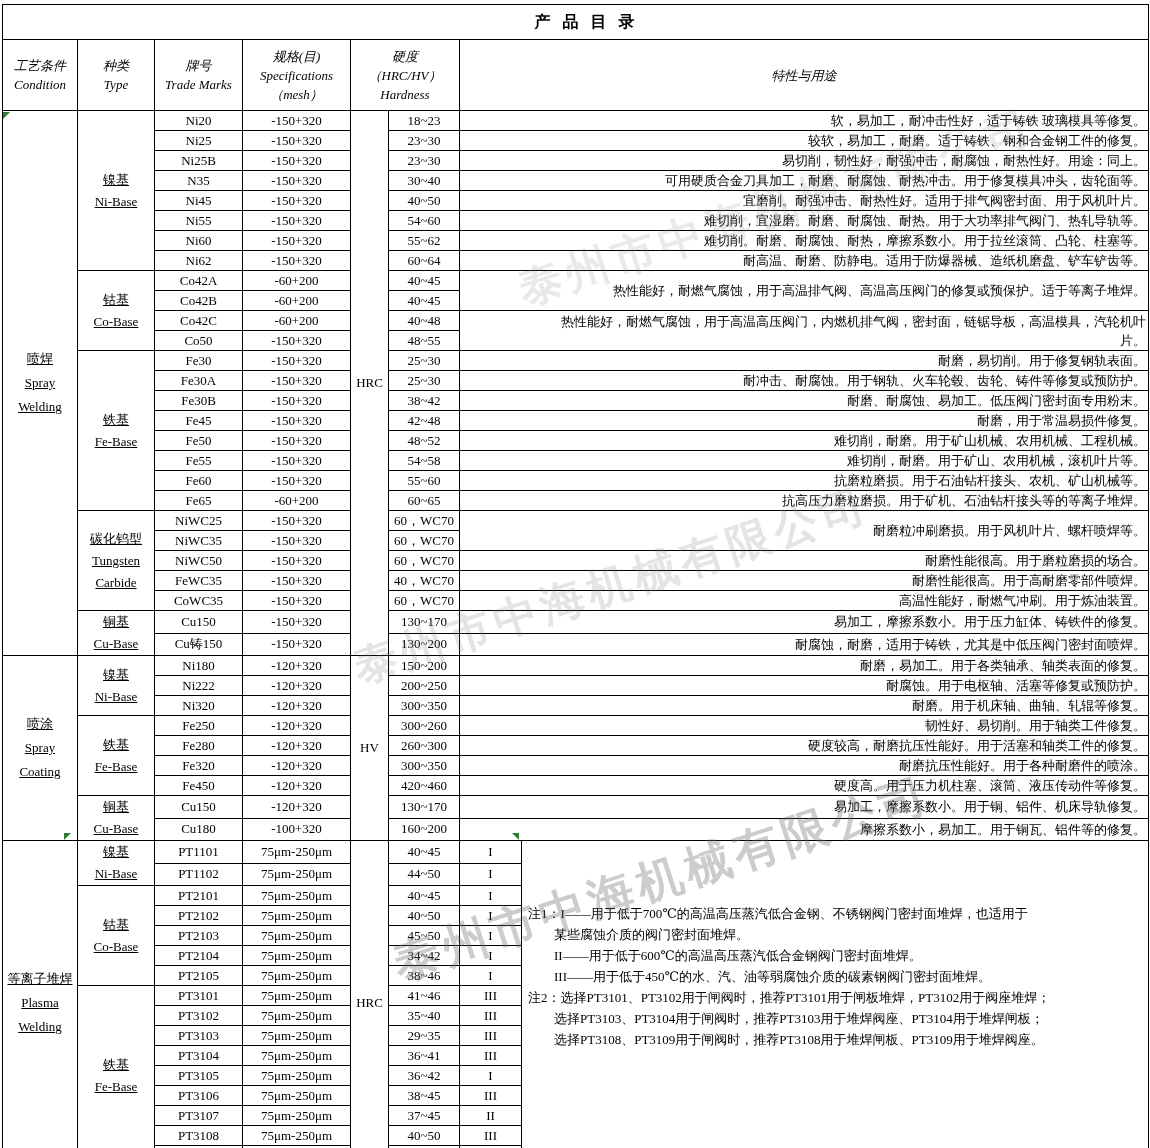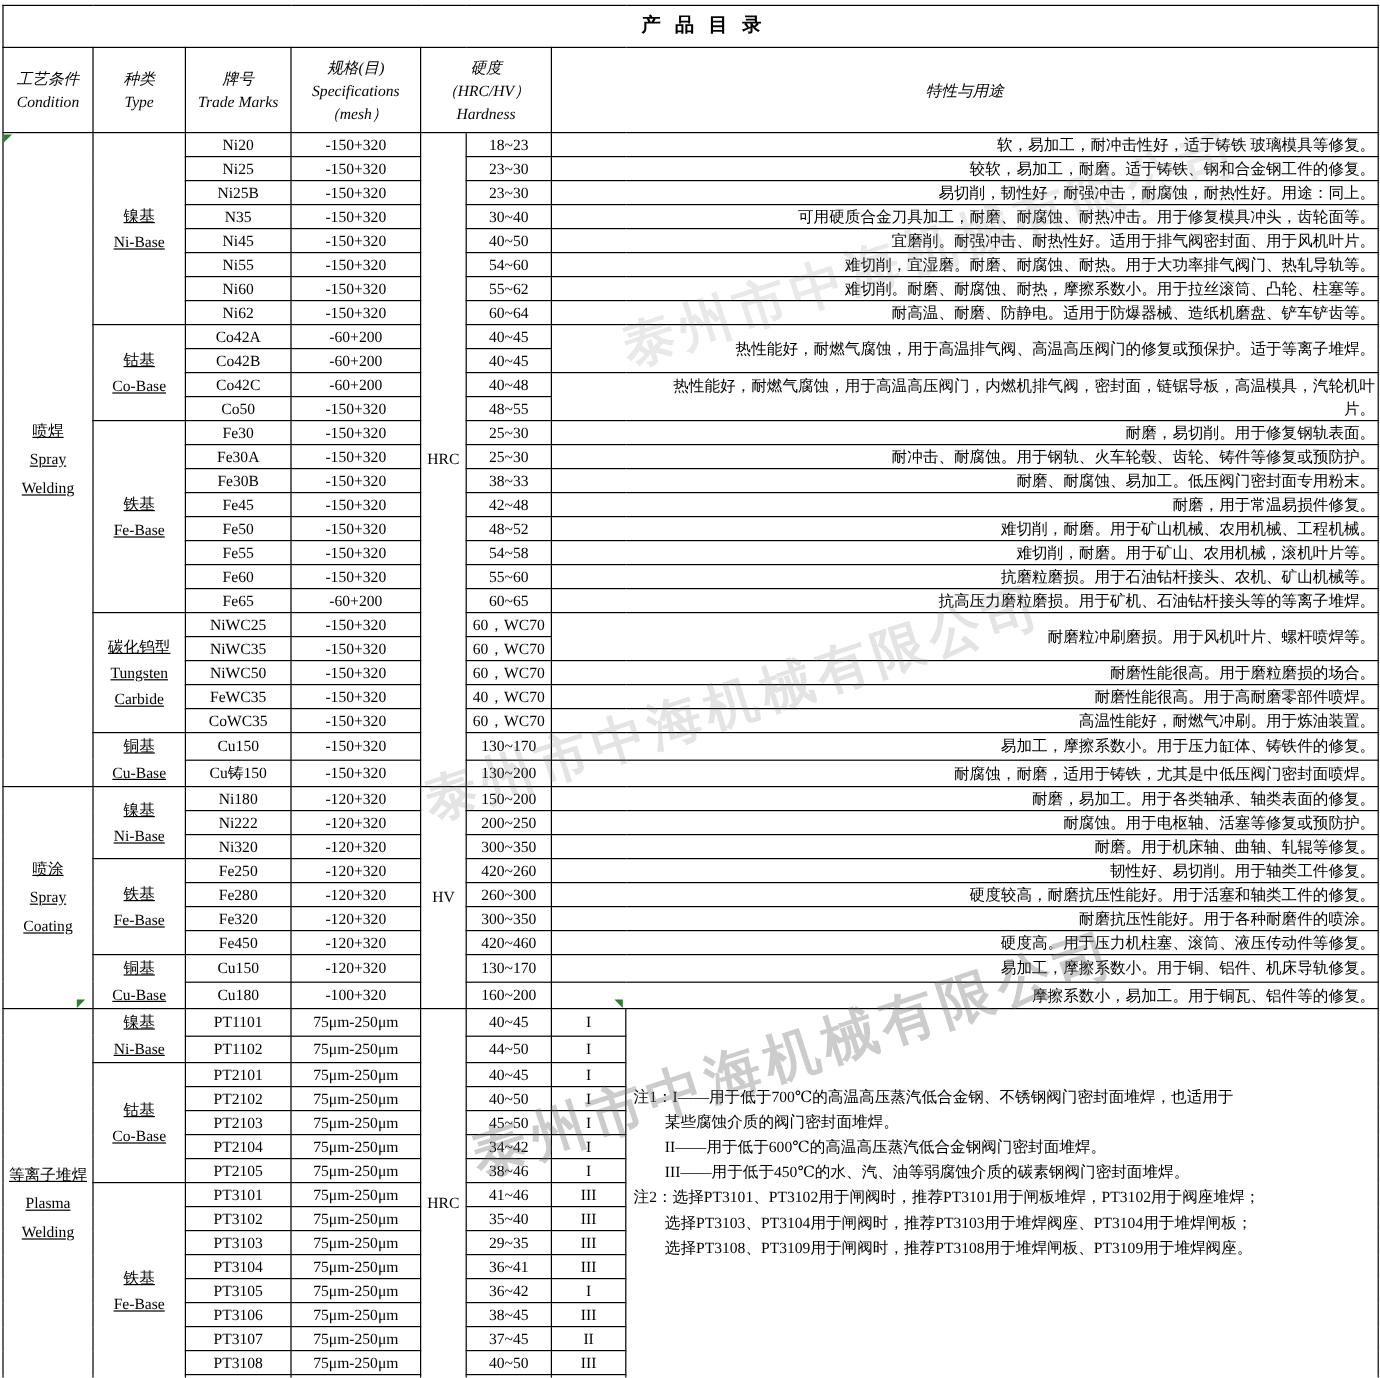--- a/index.html
+++ b/index.html
@@ -172,21 +172,21 @@
       </tr>
       <tr class="data-row">
         <td>Fe30A</td>
         <td>-150+320</td>
         <td>25~30</td>
         <td class="desc-cell" colspan="2" rowspan="1">耐冲击、耐腐蚀。用于钢轨、火车轮毂、齿轮、铸件等修复或预防护。</td>
       </tr>
       <tr class="data-row">
         <td>Fe30B</td>
         <td>-150+320</td>
-        <td>38~33</td>
+        <td>38~42</td>
         <td class="desc-cell" colspan="2" rowspan="1">耐磨、耐腐蚀、易加工。低压阀门密封面专用粉末。</td>
       </tr>
       <tr class="data-row">
         <td>Fe45</td>
         <td>-150+320</td>
         <td>42~48</td>
         <td class="desc-cell" colspan="2" rowspan="1">耐磨，用于常温易损件修复。</td>
       </tr>
       <tr class="data-row">
         <td>Fe50</td>
@@ -280,21 +280,21 @@
         <td>Ni320</td>
         <td>-120+320</td>
         <td>300~350</td>
         <td class="desc-cell" colspan="2" rowspan="1">耐磨。用于机床轴、曲轴、轧辊等修复。</td>
       </tr>
       <tr class="data-row">
         <td class="type-cell" rowspan="4">铁基
 Fe-Base</td>
         <td>Fe250</td>
         <td>-120+320</td>
-        <td>420~260</td>
+        <td>300~260</td>
         <td class="desc-cell" colspan="2" rowspan="1">韧性好、易切削。用于轴类工件修复。</td>
       </tr>
       <tr class="data-row">
         <td>Fe280</td>
         <td>-120+320</td>
         <td>260~300</td>
         <td class="desc-cell" colspan="2" rowspan="1">硬度较高，耐磨抗压性能好。用于活塞和轴类工件的修复。</td>
       </tr>
       <tr class="data-row">
         <td>Fe320</td>

